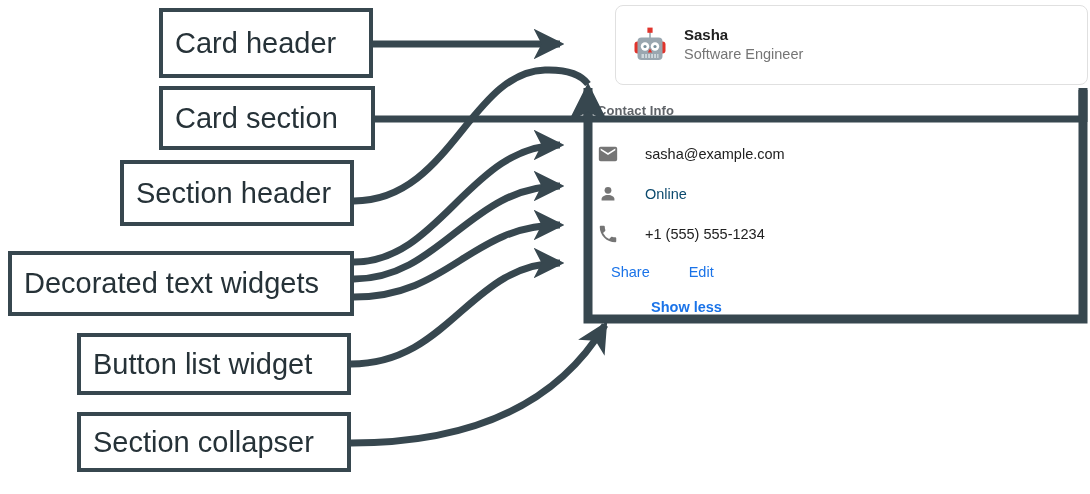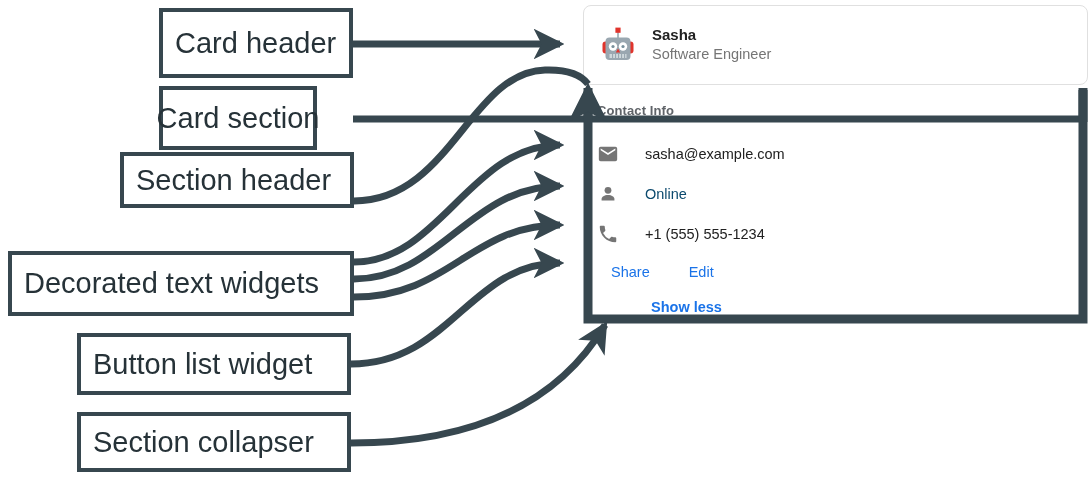--- a/index.html
+++ b/index.html
@@ -41,23 +41,23 @@
     display: flex;
     align-items: center;
     justify-content: flex-start;
     padding: 0 12px;
     font-size: 29px;
     line-height: 1;
     white-space: nowrap;
     z-index: 4;
   }
 
-  .anno-card-header   { left: 159px; top: 8px;   width: 194px; height: 70px; }
-  .anno-card-section  { left: 159px; top: 86px;  width: 158px; height: 64px; justify-content: center; }
-  .anno-section-header{ left: 120px; top: 152px; width: 234px; height: 56px; }
+  .anno-card-header   { left: 159px; top: 8px;   width: 214px; height: 70px; }
+  .anno-card-section  { left: 159px; top: 86px;  width: 216px; height: 64px; }
+  .anno-section-header{ left: 120px; top: 160px; width: 234px; height: 66px; }
   .anno-decorated     { left: 8px;   top: 251px; width: 346px; height: 65px; }
   .anno-button-list   { left: 77px;  top: 333px; width: 274px; height: 62px; }
   .anno-collapser     { left: 77px;  top: 412px; width: 274px; height: 60px; }
 
   
   #card {
     position: absolute;
     left: 583px;
     top: 5px;
     width: 505px;
@@ -67,20 +67,21 @@
   .card-header {
     box-sizing: border-box;
     border: 1px solid #e0e0e0;
     border-radius: 8px;
     background: #ffffff;
     padding: 10px 14px;
     display: flex;
     align-items: center;
     gap: 14px;
     height: 80px;
+    margin-left: 32px;
   }
 
   .avatar {
     width: 40px;
     height: 40px;
     flex: 0 0 40px;
     display: block;
   }
 
   .header-text { display: flex; flex-direction: column; gap: 4px; }

